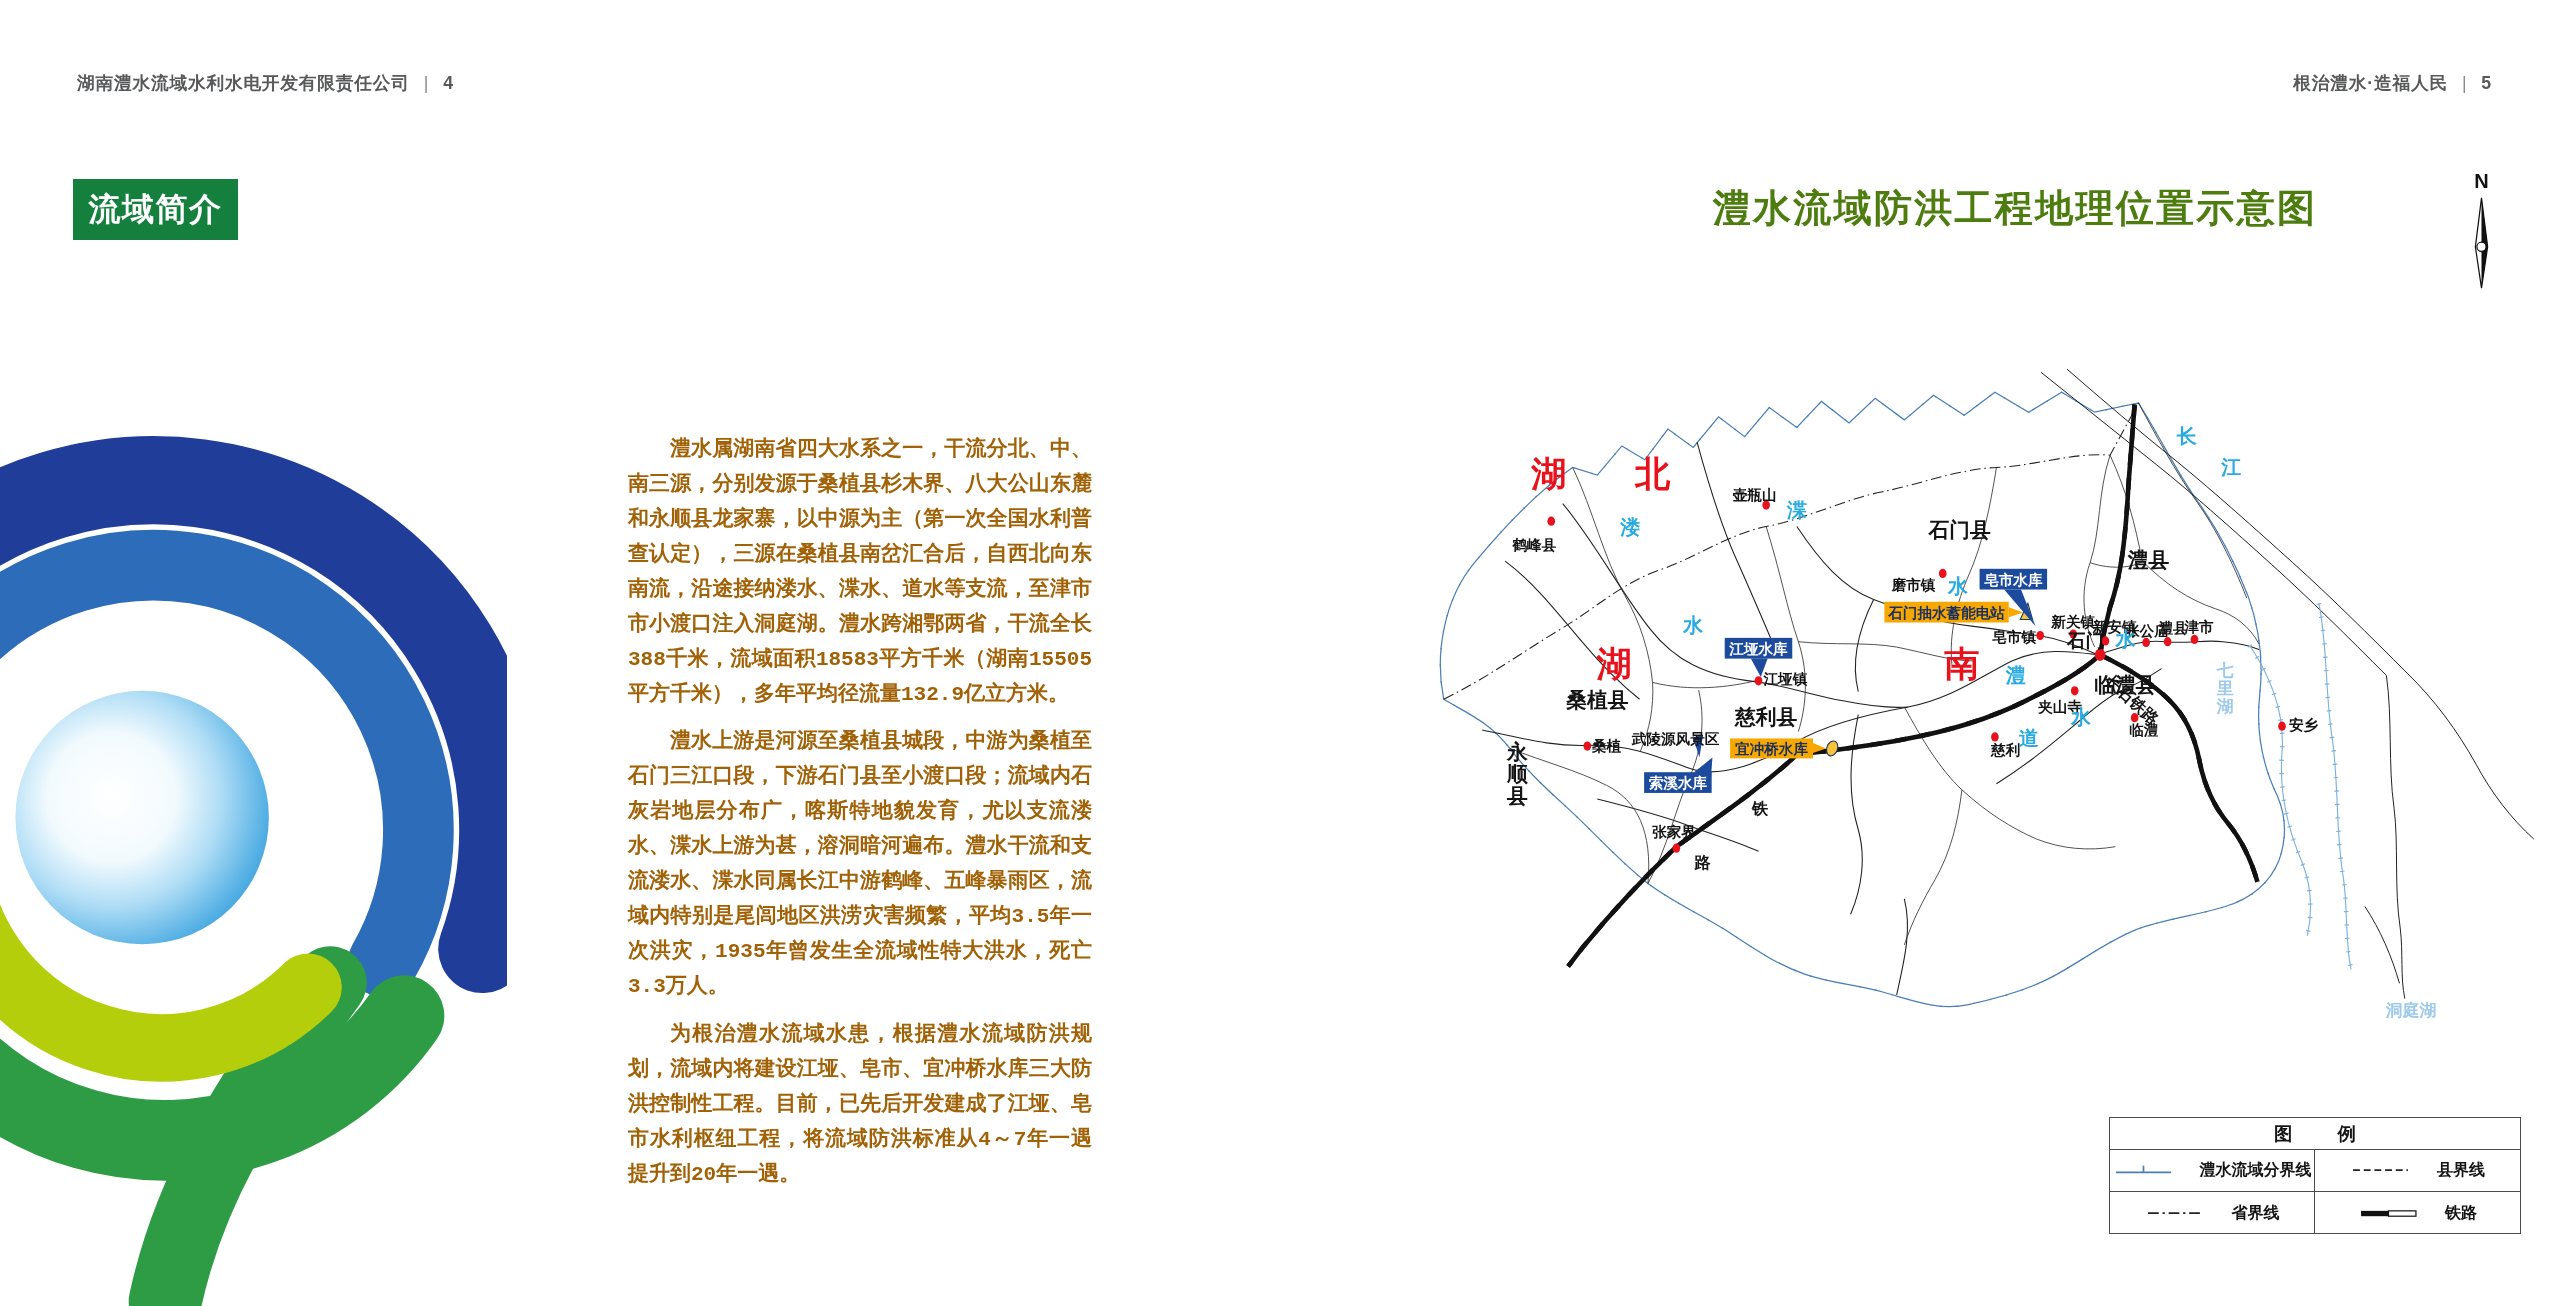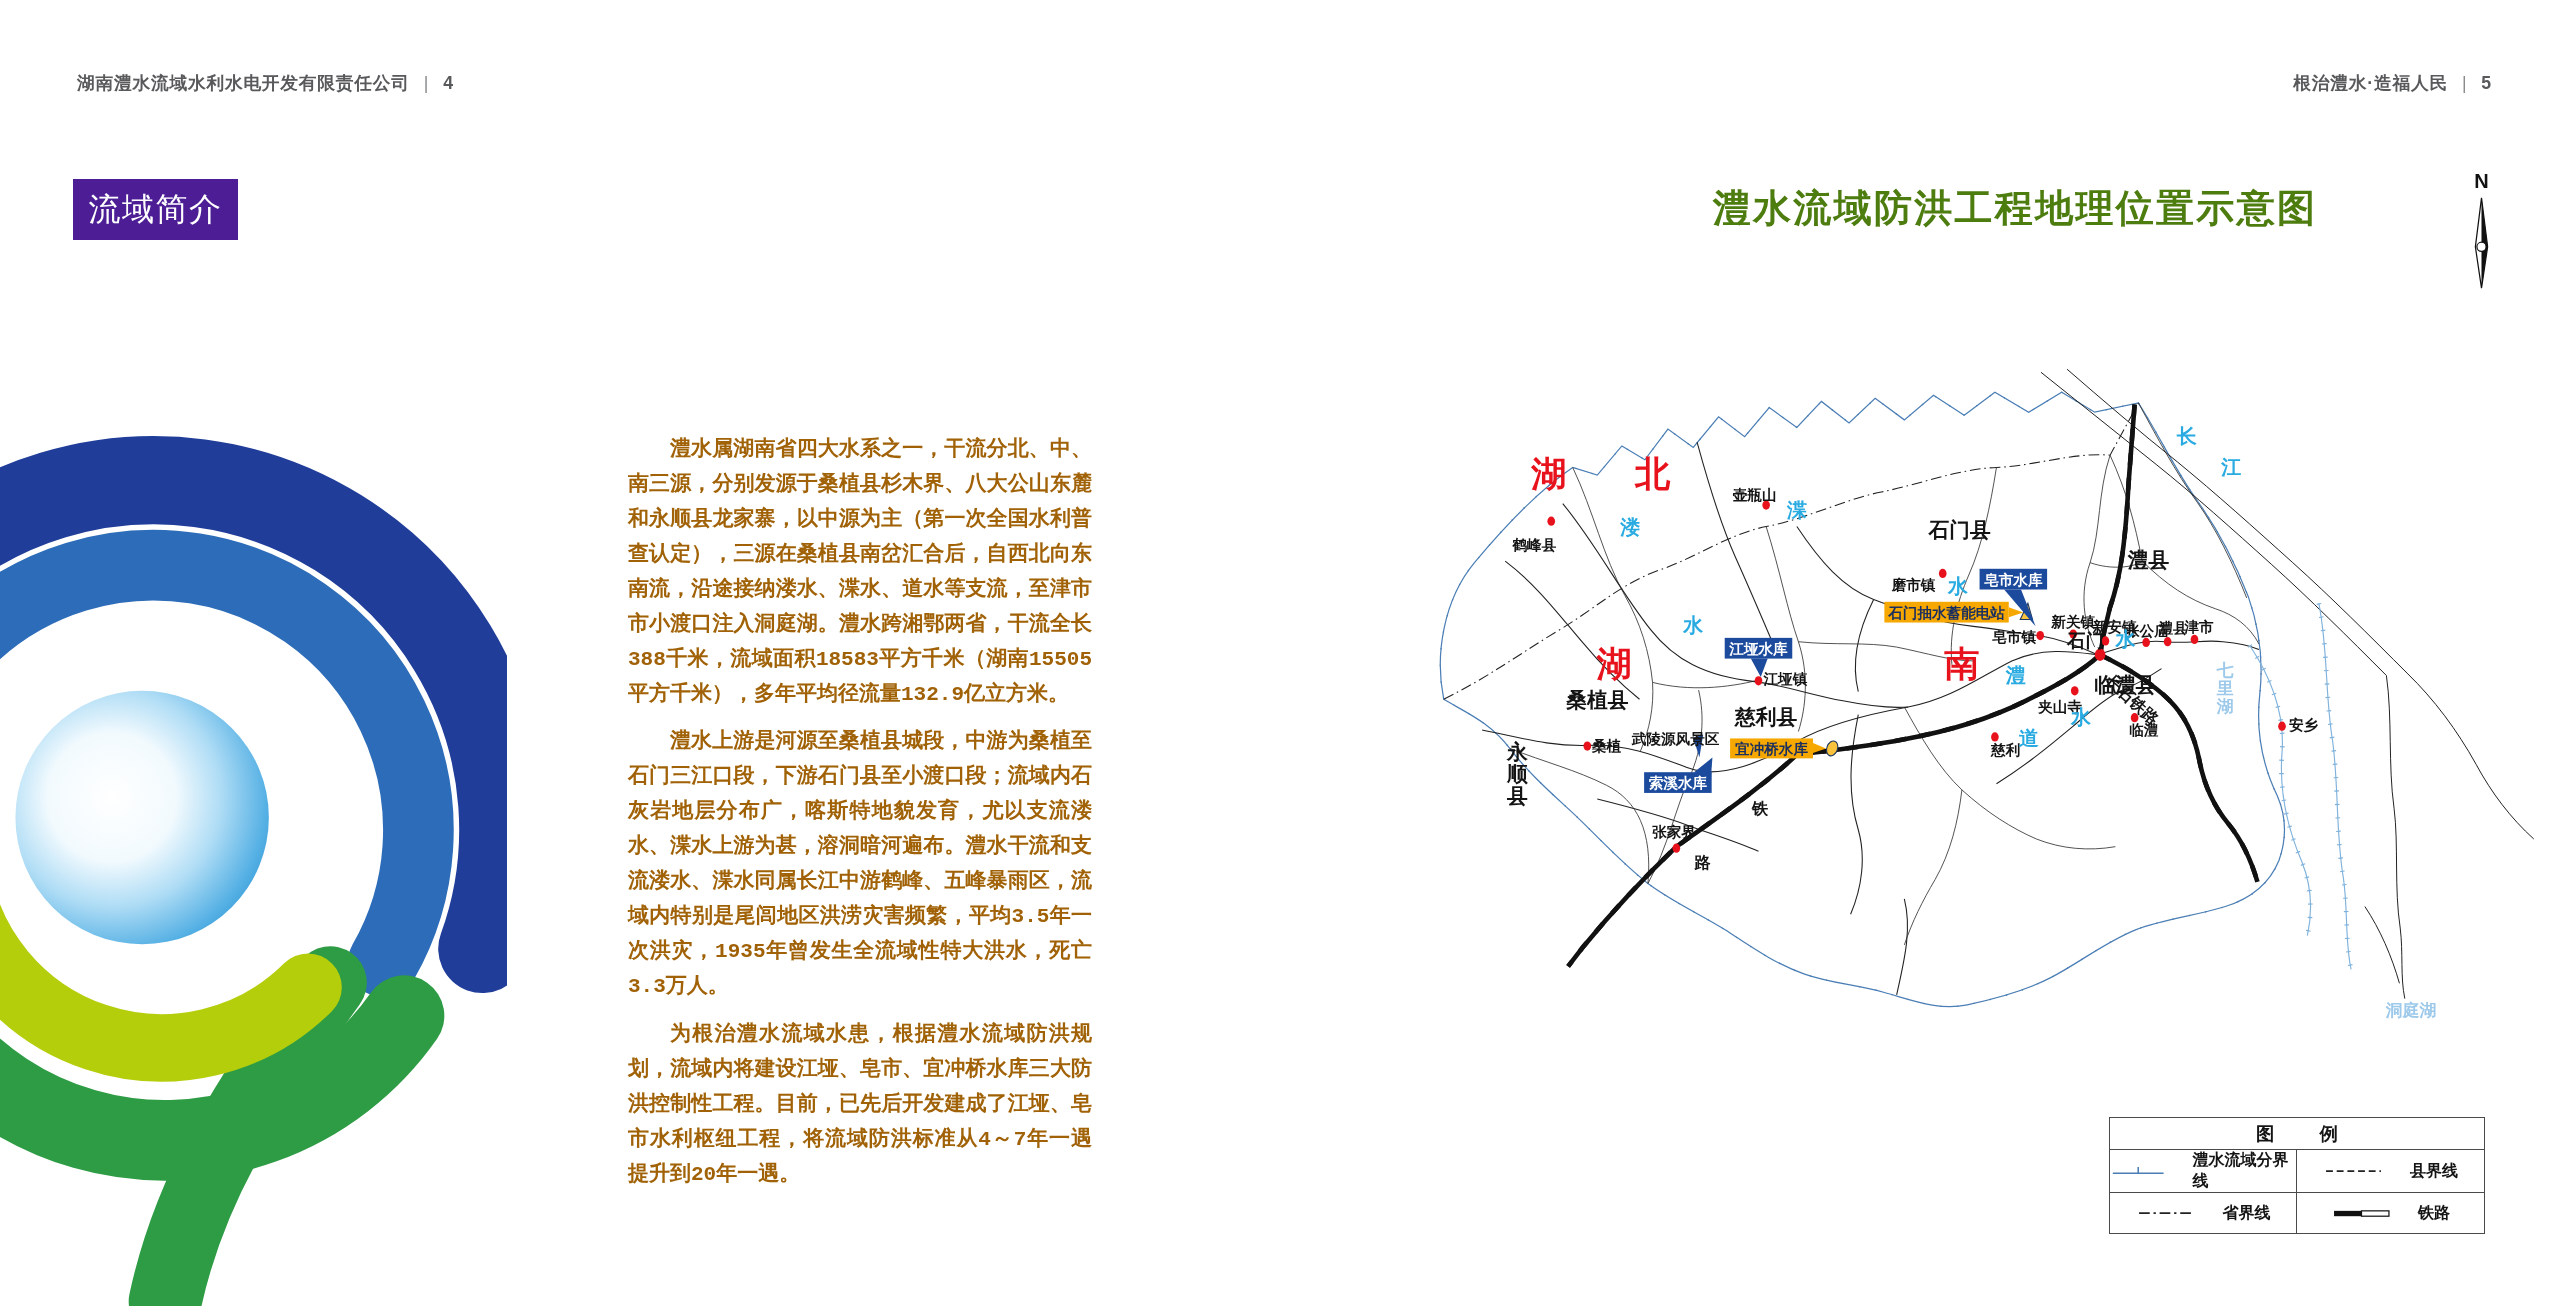--- a/index.html
+++ b/index.html
@@ -7,21 +7,21 @@
        font-family:"Liberation Sans",sans-serif;}
   .page{position:absolute;top:0;height:1152px;}
   
   .hdr{position:absolute;top:71px;font-size:17.7px;font-weight:bold;color:#58595B;
        letter-spacing:0.8px;white-space:nowrap;}
   .hdr .sep{margin:0 14px;color:#8a8b8d;font-weight:normal;}
   #hdr-left{left:77px;}
   #hdr-right{right:84px;text-align:right;}
   
   .sec-title{position:absolute;left:73px;top:179px;width:165px;height:61px;
-       background:#4c1d95;color:#fff;font-size:32px;font-weight:normal;
+       background:#15803d;color:#fff;font-size:32px;font-weight:bold;
        display:flex;align-items:center;justify-content:center;letter-spacing:1.5px;}
   
   .textcol{position:absolute;left:628px;top:432px;width:464px;
        font-family:Liberation Mono, monospace;font-weight:700;color:#a16207;
        font-size:21px;line-height:35px;text-align:justify;}
   .textcol p{margin:0 0 12.3px 0;text-indent:2em;}
   
   .map-title{position:absolute;left:1635px;top:183px;width:760px;text-align:center;
        font-size:38px;font-weight:bold;color:#4d7c0f;letter-spacing:2.3px;}
   
@@ -32,21 +32,21 @@
   .ml-prov{font-size:46px;font-weight:bold;fill:#E8121C;}
   .ml-county{font-size:27px;font-weight:bold;fill:#141414;}
   .ml-town{font-size:19px;font-weight:bold;fill:#141414;}
   .ml-town-lg{font-size:24px;font-weight:bold;fill:#141414;}
   .ml-river{font-size:26px;font-weight:bold;fill:#29ABE2;}
   .ml-river-lt{font-size:22px;font-weight:bold;fill:#9DC9EA;}
   .ml-rail{font-size:21px;font-weight:bold;fill:#141414;}
   .co-text-blue{font-size:19px;font-weight:bold;fill:#ffffff;}
   .co-text-orange{font-size:19px;font-weight:bold;fill:#1B2F5E;}
   
-  .legend{position:absolute;left:2109px;top:1117px;width:376px;height:117px;
+  .legend{position:absolute;left:2109px;top:1117px;width:412px;height:117px;
        border:1.2px solid #4a4a4a;background:#fff;box-sizing:border-box;}
   .legend .lg-title{height:31px;display:flex;align-items:center;justify-content:center;
        font-size:18.4px;font-weight:bold;color:#141414;letter-spacing:20px;text-indent:20px;
        border-bottom:0.8px solid #4a4a4a;}
   .legend .lg-grid{display:grid;grid-template-columns:1fr 1fr;grid-template-rows:1fr 1fr;
        height:84px;}
   .legend .lg-cell{display:flex;align-items:center;justify-content:center;gap:26px;
        border-right:0.8px solid #4a4a4a;border-bottom:0.8px solid #4a4a4a;}
   .legend .lg-cell:nth-child(2n){border-right:none;}
   .legend .lg-cell:nth-child(n+3){border-bottom:none;}

